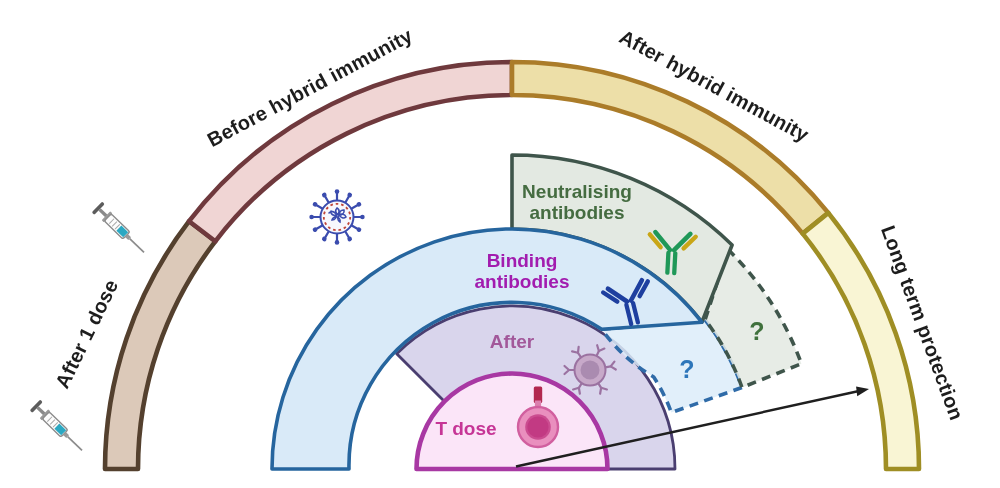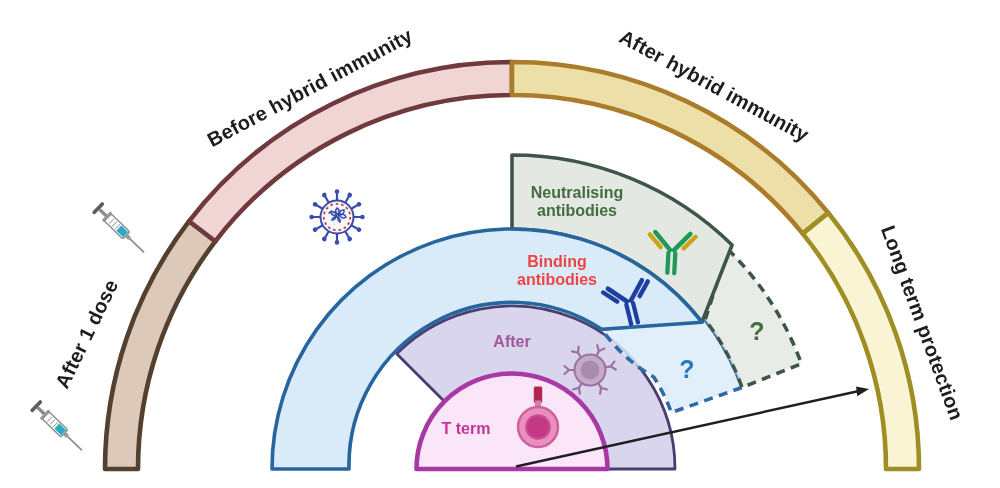--- a/index.html
+++ b/index.html
@@ -12,21 +12,21 @@
     position:absolute;transform:translate(-50%,-50%);
     white-space:nowrap;color:#1d1d1d;font-weight:600;font-size:20px;
     letter-spacing:.2px;pointer-events:none;
   }
   .lbl.rot-m28{transform:translate(-50%,-50%) rotate(-28deg);}
   .lbl.rot-p28{transform:translate(-50%,-50%) rotate(28.5deg);}
   .lbl.rot-m64{transform:translate(-50%,-50%) rotate(-64deg);}
   .lbl.rot-p70{transform:translate(-50%,-50%) rotate(70deg);}
   .layerlbl{
     position:absolute;transform:translate(-50%,-50%);
-    text-align:center;font-weight:700;font-size:16px;line-height:1.13;
+    text-align:center;font-weight:700;font-size:19px;line-height:1.13;
     white-space:pre-line;pointer-events:none;
   }
   .wrap{white-space:normal;}
   .q{position:absolute;transform:translate(-50%,-50%);font-weight:700;font-size:25px;pointer-events:none;}
 </style>
 </head>
 <body>
 
 <div class="stage">
 
@@ -143,23 +143,23 @@
   <div class="lbl rot-m64" style="left:87px;top:334px;">After 1 dose</div>
 
   <div class="lbl rot-m28" style="left:310px;top:88px;">Before hybrid immunity</div>
 
   <div class="lbl rot-p28" style="left:714px;top:86px;">After hybrid immunity</div>
 
   <div class="lbl rot-p70" style="left:922px;top:323px;">Long term protection</div>
 
   <div class="layerlbl wrap" style="left:577px;top:202px;width:122px;color:#456c41;">Neutralising antibodies</div>
 
-  <div class="layerlbl wrap" style="left:557px;top:271px;width:106px;color:#ef4444;">Binding antibodies</div>
+  <div class="layerlbl wrap" style="left:522px;top:271px;width:106px;color:#a21caf;">Binding antibodies</div>
 
   <div class="layerlbl" style="left:512px;top:342px;color:#a2589a;">After</div>
 
-  <div class="layerlbl" style="left:466px;top:429px;color:#c63596;">T term</div>
+  <div class="layerlbl" style="left:466px;top:429px;color:#c63596;">T dose</div>
 
   <div class="q" style="left:687px;top:369px;color:#2d76ba;">?</div>
 
   <div class="q" style="left:757px;top:331px;color:#40713d;">?</div>
 
 </div>
 
 </body></html>

